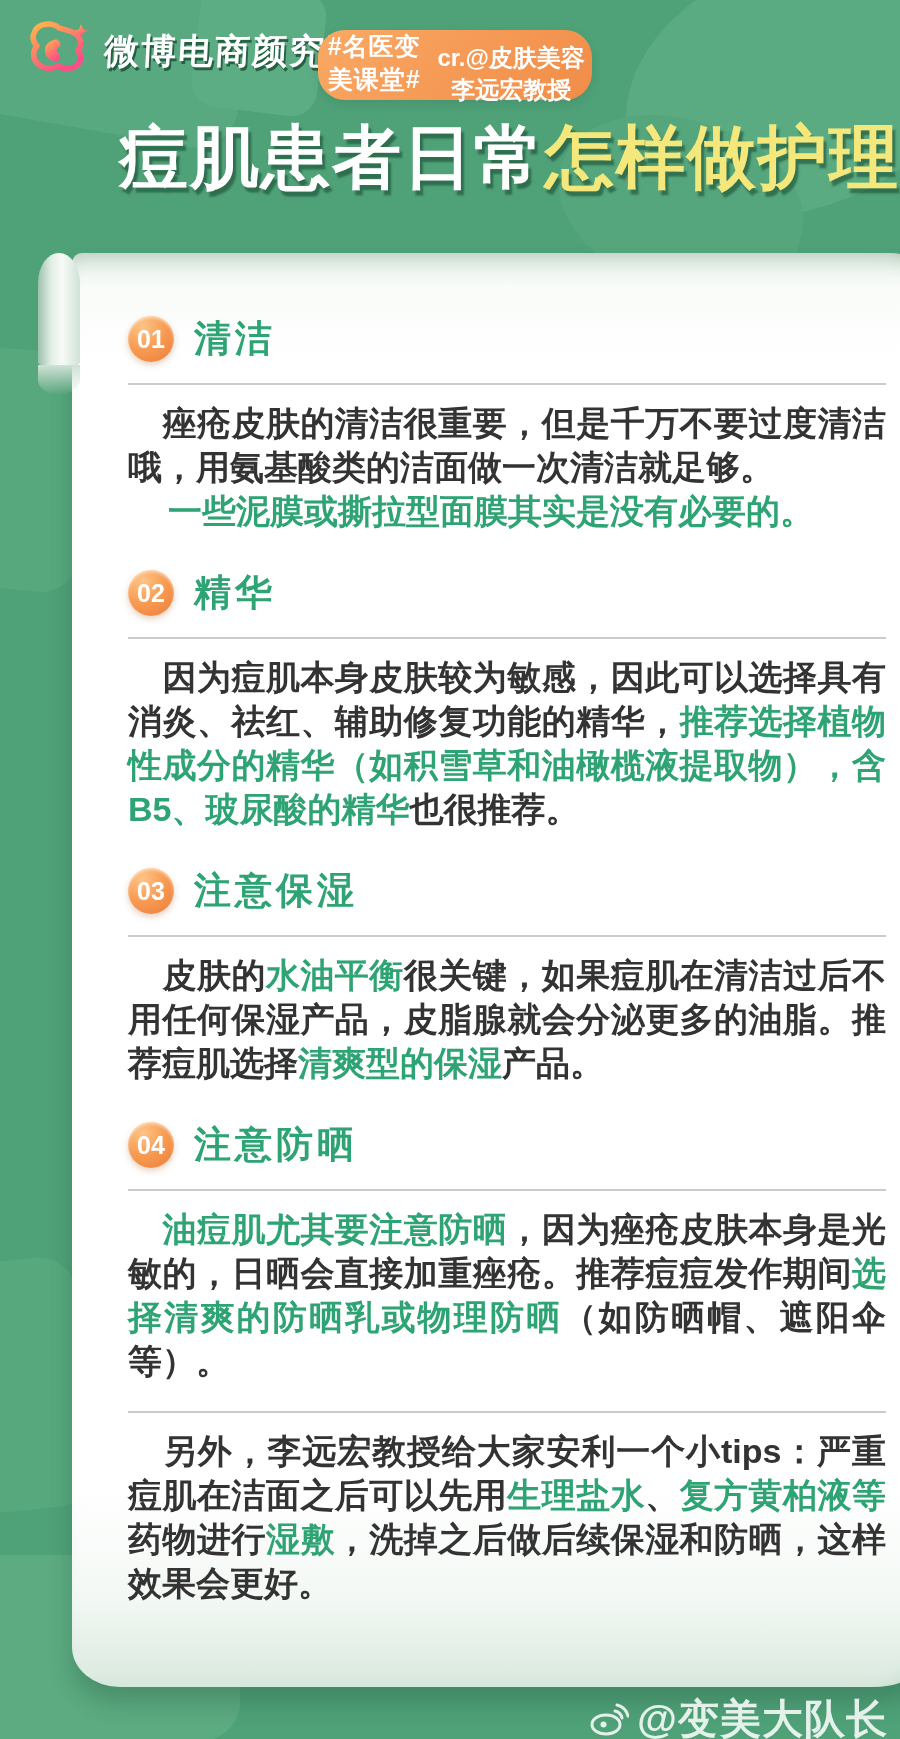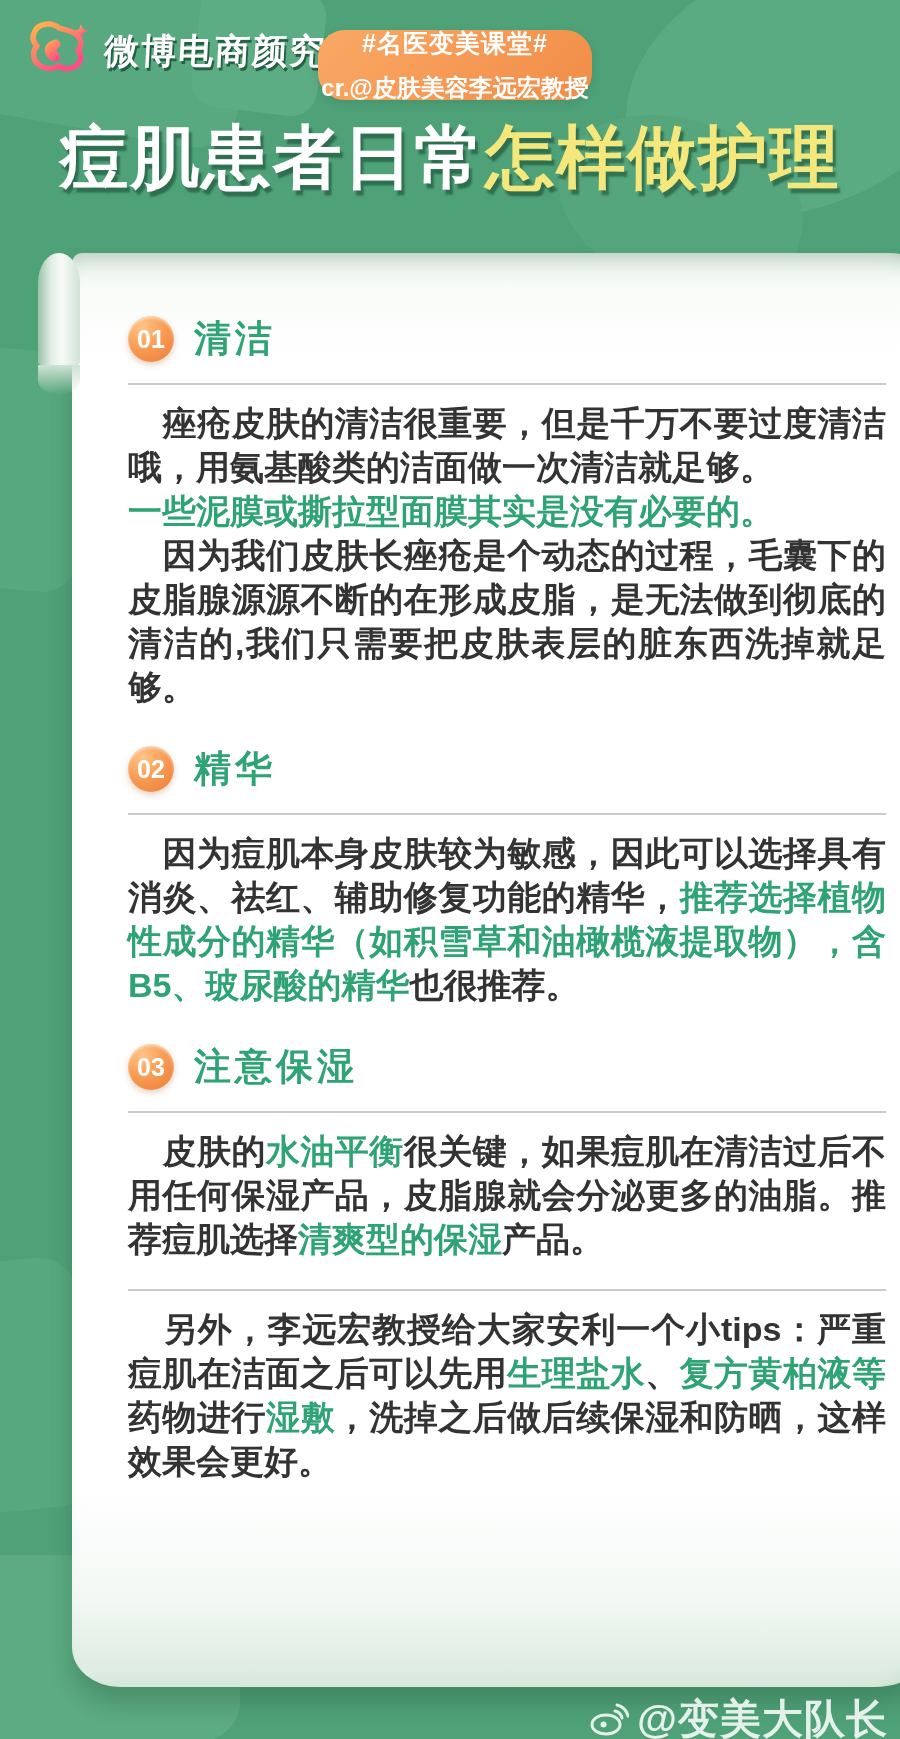--- a/index.html
+++ b/index.html
@@ -23,28 +23,28 @@
   
   .brand-row{position:absolute;left:24px;top:16px;z-index:3;display:flex;align-items:center;gap:10px;}
   .brand-icon{width:70px;height:70px;display:block;}
   .brand-name{
     font-size:35px;font-weight:800;color:#ffffff;letter-spacing:2px;
     text-shadow:2px 3px 0 rgba(22,72,48,.75);transform:skewX(-3deg);
   }
   .topic-badge{
     position:absolute;left:318px;top:30px;z-index:3;width:274px;height:70px;
     border-radius:27px;background:linear-gradient(135deg,#f9a965 0%,#f18c47 100%);
-    color:#fff;display:flex;flex-direction:column;justify-content:center;text-align:center;
+    color:#fff;display:flex;flex-direction:row;justify-content:center;text-align:center;
     box-shadow:0 4px 8px rgba(40,95,65,.18);
   }
   .badge-l1{font-size:25px;font-weight:800;letter-spacing:1px;}
   .badge-l2{font-size:24px;font-weight:600;margin-top:12px;}
   .main-title{
     position:absolute;left:0;top:112px;width:100%;z-index:3;margin:0;
-    text-align:center;font-size:69px;font-weight:900;letter-spacing:2px;color:#ffffff;
+    text-align:right;font-size:69px;font-weight:900;letter-spacing:2px;color:#ffffff;
     text-shadow:3px 5px 2px rgba(20,70,46,.55);
   }
   .main-title .ty{color:#f4e87c;}
 
   
   .paper{
     position:absolute;left:72px;top:253px;width:866px;height:1434px;z-index:1;
     box-sizing:border-box;padding:62px 52px 0 56px;
     background:linear-gradient(180deg,#e9f1ea 0px,#f9fcf9 34px,#ffffff 110px,#ffffff 86%,#f3f8f4 94%,#d9e9de 100%);
     border-radius:10px 48px 64px 48px / 10px 48px 50px 40px;
@@ -77,21 +77,21 @@
     background:radial-gradient(circle at 32% 24%,#ffc486 0%,#f79b52 48%,#ec7a38 100%);
     color:#fff;font-weight:800;font-size:25px;display:flex;align-items:center;justify-content:center;
     box-shadow:0 3px 6px rgba(170,90,30,.28), inset 0 2px 3px rgba(255,255,255,.55);
   }
   .sec-title{margin:0 0 0 20px;font-size:37px;font-weight:800;color:#2ea373;letter-spacing:4px;}
   .divider{border-top:2px solid #c9cdc9;margin-top:20px;}
   .body-p{
     margin:16px 0 0;font-size:34px;line-height:44px;color:#333333;
     font-weight:700;text-align:justify;
   }
-  .sec .body-p + .body-p{margin-top:0;}
+  .sec .body-p + .body-p{margin-top:0;margin-left:40px;}
   .hl{color:#2ea373;}
   .footer-divider{margin-top:0;}
   
   
   .watermark{
     position:absolute;right:12px;top:1692px;z-index:3;
     display:flex;align-items:center;gap:8px;
     color:rgba(255,255,255,.85);font-size:41px;font-weight:700;letter-spacing:1px;
   }
   .wb-icon{width:40px;height:34px;display:block;opacity:.85;}
@@ -139,37 +139,44 @@
   <div class="paper">
     <div>
         <section class="sec">
           <div class="sec-head">
             <span class="num-badge">01</span>
             <h2 class="sec-title">清洁</h2>
           </div>
           <div class="divider"></div>
           <p class="body-p"><span>　痤疮皮肤的清洁很重要，但是千万不要过度清洁哦，用氨基酸类的洁面做一次清洁就足够。</span></p>
           <p class="body-p"><span class="hl"> 一些泥膜或撕拉型面膜其实是没有必要的。</span></p>
-          <p class="body-p"><span>　因为我们皮肤长痤疮是个动态的过程，毛囊下的皮脂腺源源不断的在形成皮脂，是无法做到彻底的清洁的,我们只需要把皮肤表层的脏东西洗掉就足够。</span></p>
         </section>
         <section class="sec">
           <div class="sec-head">
             <span class="num-badge">02</span>
             <h2 class="sec-title">精华</h2>
           </div>
           <div class="divider"></div>
           <p class="body-p"><span>　因为痘肌本身皮肤较为敏感，因此可以选择具有消炎、祛红、辅助修复功能的精华，</span><span class="hl">推荐选择植物性成分的精华（如积雪草和油橄榄液提取物），含B5、玻尿酸的精华</span><span>也很推荐。</span></p>
         </section>
         <section class="sec">
           <div class="sec-head">
             <span class="num-badge">03</span>
             <h2 class="sec-title">注意保湿</h2>
           </div>
           <div class="divider"></div>
           <p class="body-p"><span>　皮肤的</span><span class="hl">水油平衡</span><span>很关键，如果痘肌在清洁过后不用任何保湿产品，皮脂腺就会分泌更多的油脂。推荐痘肌选择</span><span class="hl">清爽型的保湿</span><span>产品。</span></p>
+        </section>
+        <section class="sec">
+          <div class="sec-head">
+            <span class="num-badge">04</span>
+            <h2 class="sec-title">注意防晒</h2>
+          </div>
+          <div class="divider"></div>
+          <p class="body-p"><span>　</span><span class="hl">油痘肌尤其要注意防晒</span><span>，因为痤疮皮肤本身是光敏的，日晒会直接加重痤疮。推荐痘痘发作期间</span><span class="hl">选择清爽的防晒乳或物理防晒</span><span>（如防晒帽、遮阳伞等）。</span></p>
         </section>
       </div>
     <div class="divider footer-divider"></div>
     <p class="body-p"><span>　另外，李远宏教授给大家安利一个小tips：严重痘肌在洁面之后可以先用</span><span class="hl">生理盐水</span><span>、</span><span class="hl">复方黄柏液等</span><span>药物进行</span><span class="hl">湿敷</span><span>，洗掉之后做后续保湿和防晒，这样效果会更好。</span></p>
   </div>
   <div class="curl"></div>
 
   <div class="watermark">
     <span>
       <svg class="wb-icon" viewBox="0 0 40 34">

